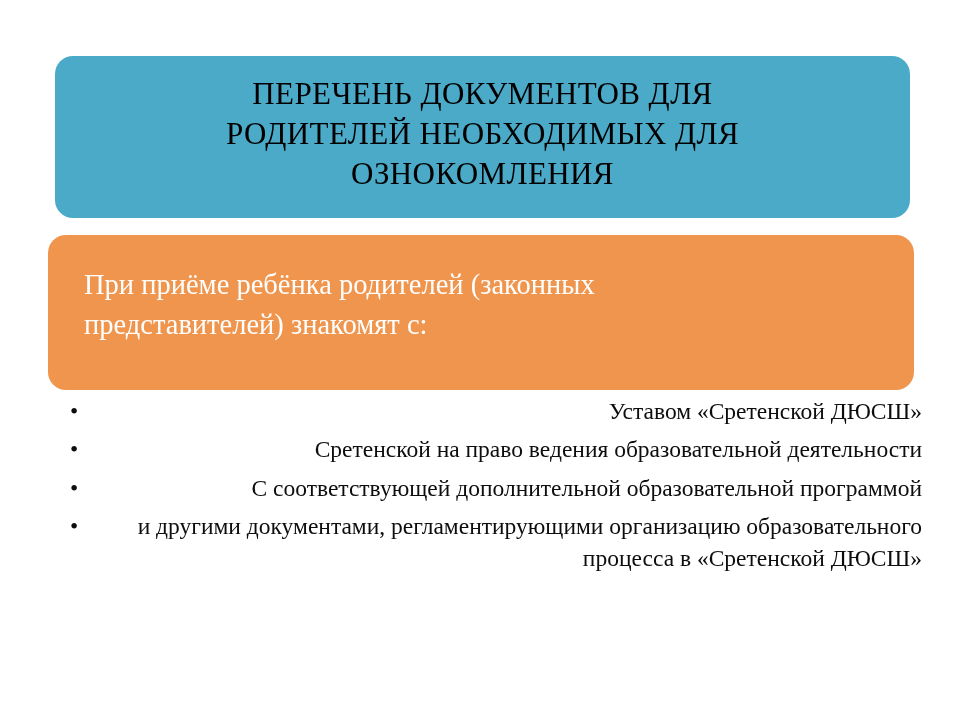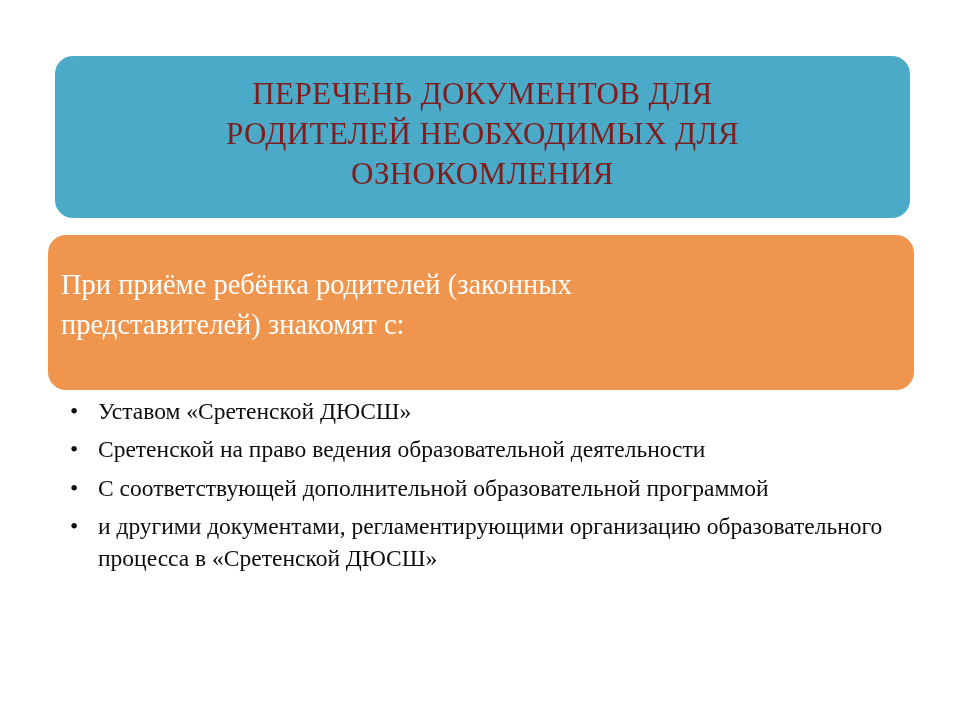--- a/index.html
+++ b/index.html
@@ -27,40 +27,40 @@
     height: 162px;
     background: #4BAAC8;
     border-radius: 18px;
     display: flex;
     align-items: center;
     justify-content: center;
     box-sizing: border-box;
     padding: 4px 30px 10px 30px;
   }
   .title-text {
-    color: #7f1d1d;
+    color: #000000;
     font-size: 31px;
     line-height: 1.28;
     text-align: center;
     text-transform: uppercase;
     letter-spacing: 0.4px;
     font-weight: normal;
     margin: 0;
     white-space: pre-line;
   }
   .subtitle-banner {
     position: absolute;
     left: 48px;
     top: 235px;
     width: 866px;
     height: 155px;
     background: #F0954E;
     border-radius: 18px;
     box-sizing: border-box;
-    padding: 30px 34px 0 13px;
+    padding: 30px 34px 0 36px;
   }
   .subtitle-text {
     color: #ffffff;
     font-size: 28.5px;
     line-height: 1.42;
     text-align: left;
     margin: 0;
     white-space: pre-line;
   }
   .bullets {
@@ -83,20 +83,21 @@
   }
   .bullet-dot {
     position: absolute;
     left: 8px;
     top: 0;
     font-size: 23.5px;
     line-height: 1.34;
   }
   .bullet-label {
     display: block;
+    text-align: right;
   }
 </style>
 </head>
 <body>
 
 <div class="slide">
 
   <div class="title-banner">
     <h1 class="title-text">ПЕРЕЧЕНЬ ДОКУМЕНТОВ ДЛЯ
 РОДИТЕЛЕЙ НЕОБХОДИМЫХ ДЛЯ

